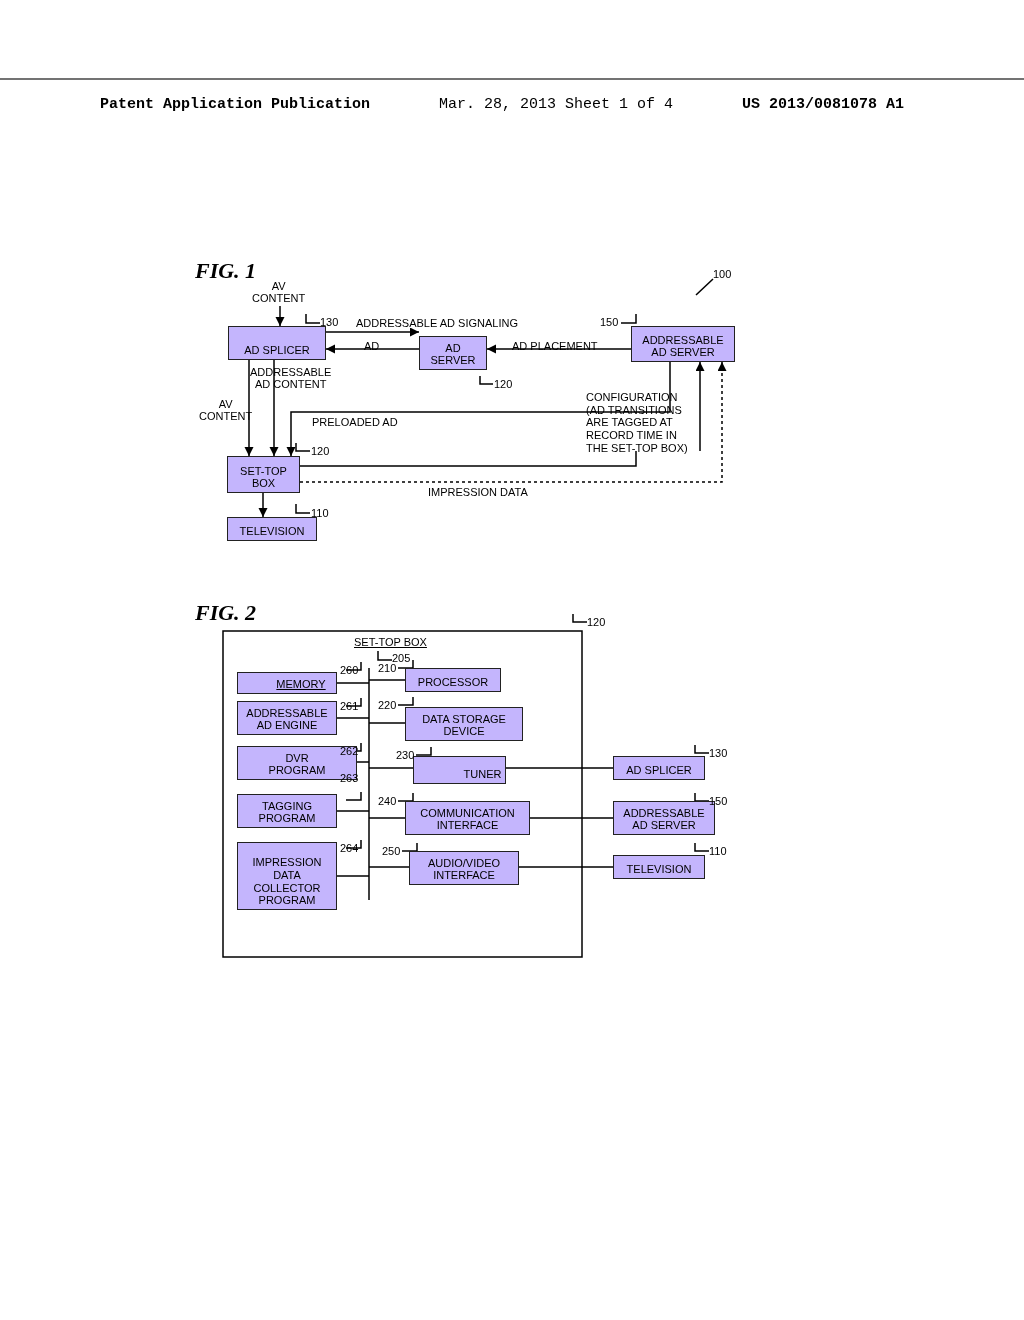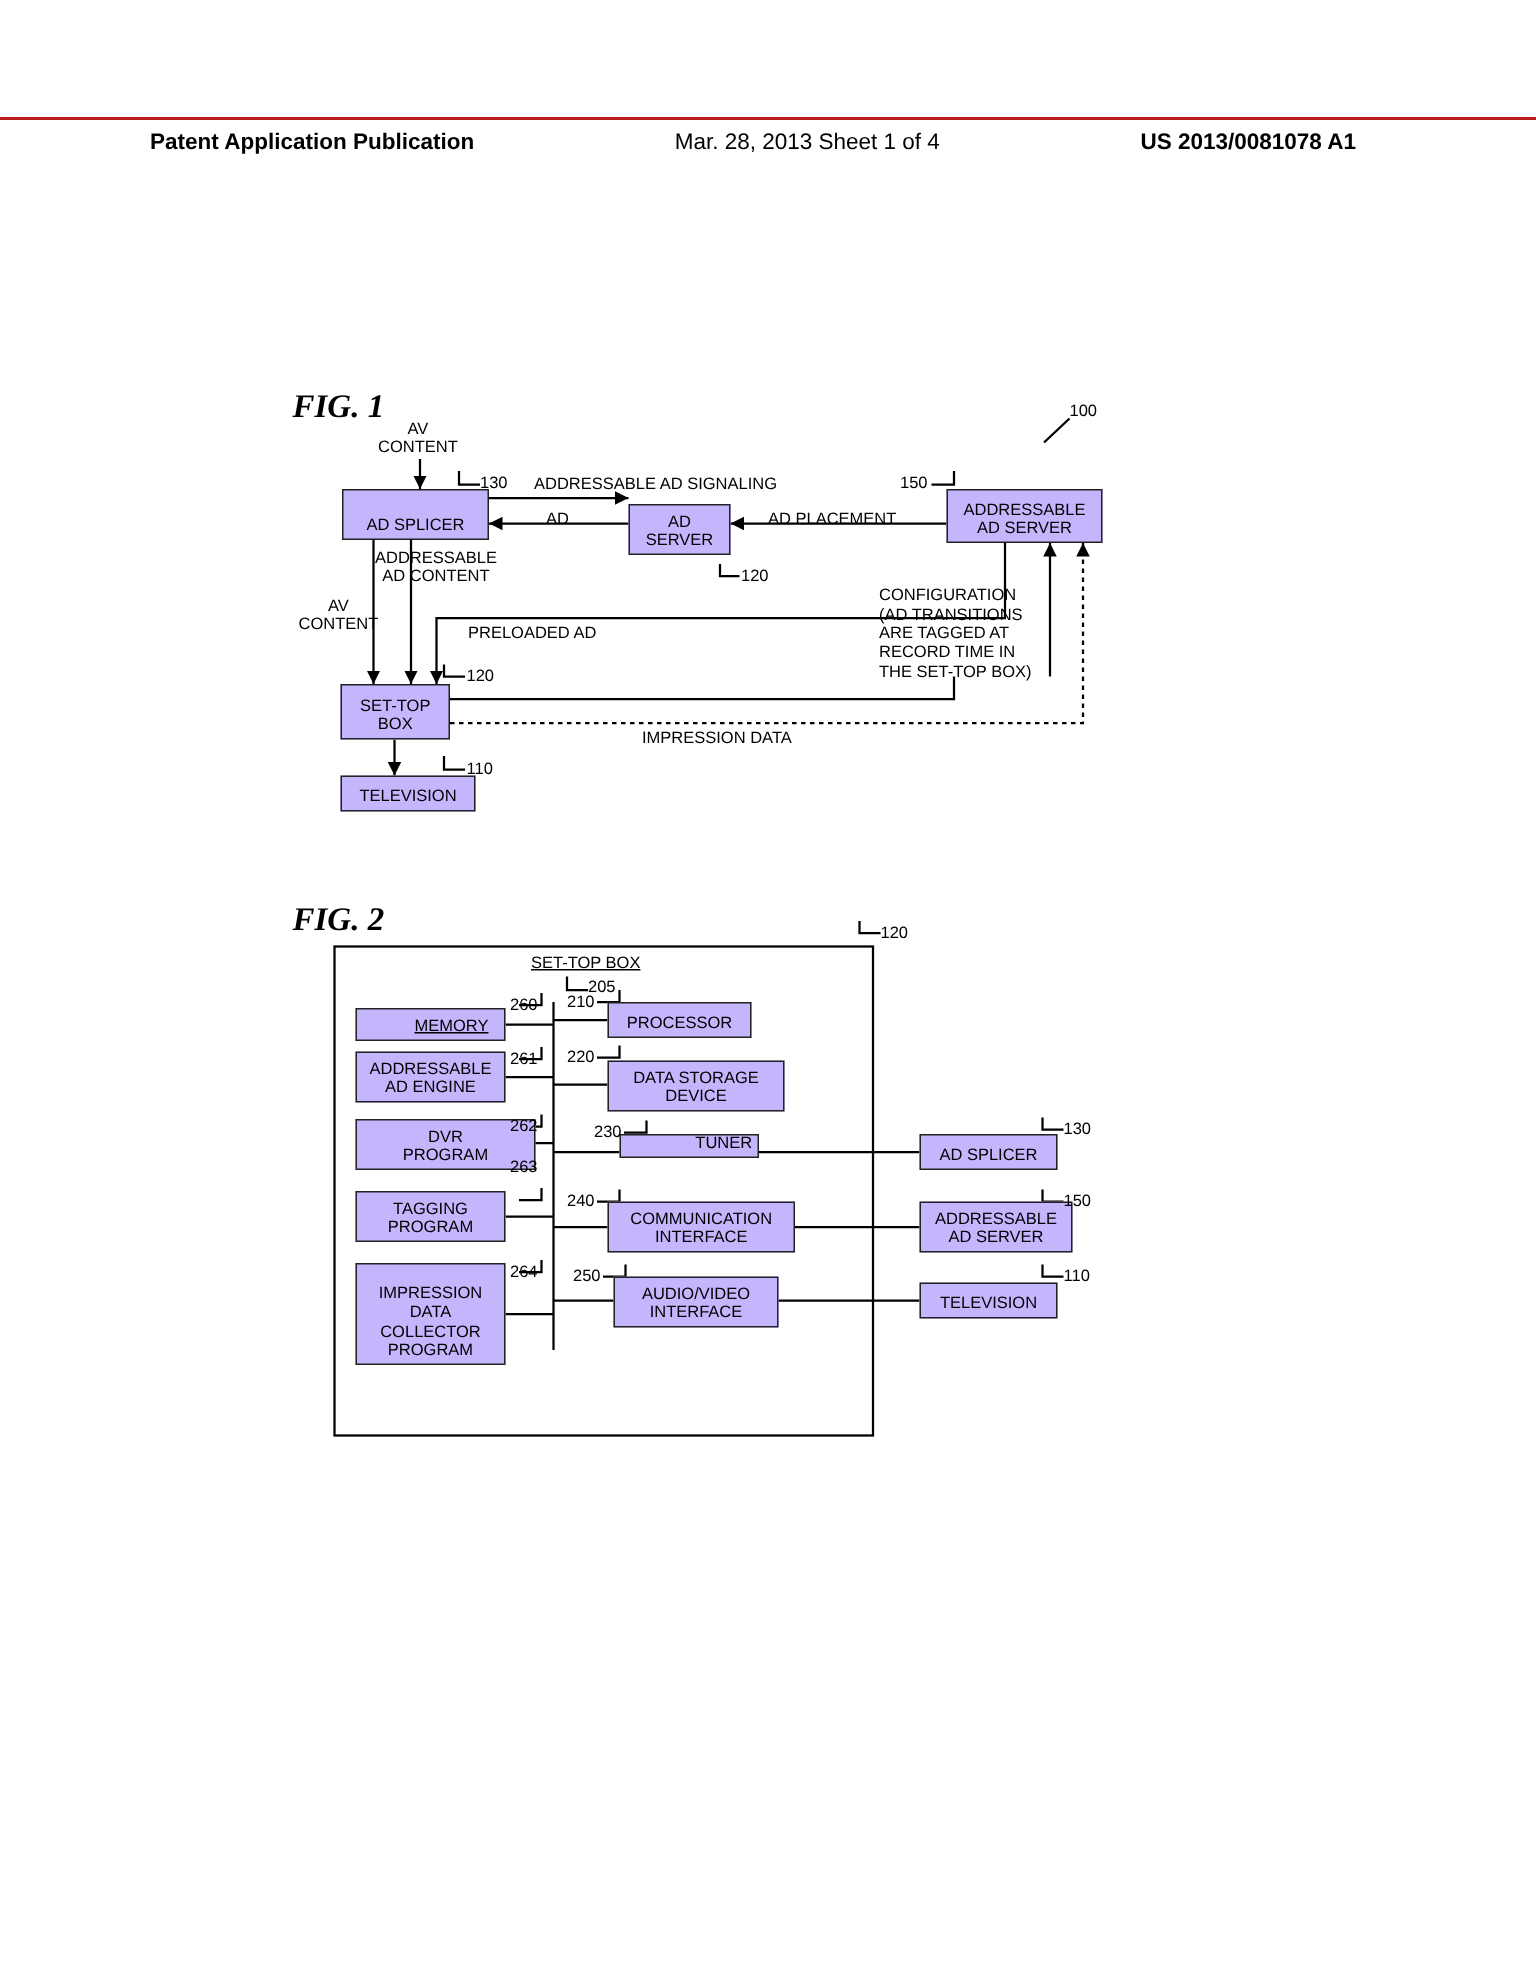--- a/index.html
+++ b/index.html
@@ -9,22 +9,23 @@
       background: #fff;
       font-family: Arial, Helvetica, sans-serif;
       position: relative;
       color: #000;
     }
     .header {
       position: absolute;
       top: 78px;
       left: 0;
       right: 0;
-      border-top: 2px solid #b91c1c;
-      padding-top: 6px;
+      border-top: 2px solid #737373;
+      padding-top: 16px;
+      font-family: Liberation Mono, monospace;
     }
     .header-row {
       display: flex;
       justify-content: space-between;
       font-size: 15px;
       padding: 0 120px 0 100px;
     }
     .header-left { font-weight: bold; }
     .header-center { }
     .header-right { font-weight: bold; }
@@ -237,21 +238,21 @@
 <div class="box" style="left:237px; top:842px; width:100px; height:68px;">
   <span>IMPRESSION<br>DATA<br>COLLECTOR<br>PROGRAM</span>
 </div>
 
 <div class="box" style="left:405px; top:668px; width:96px; height:24px;">
   <span>PROCESSOR</span>
 </div>
 <div class="box" style="left:405px; top:707px; width:118px; height:34px;">
   <span>DATA STORAGE<br>DEVICE</span>
 </div>
-<div class="box" style="left:413px; top:756px; width:93px; height:16px;padding-left:48px;">
+<div class="box" style="left:413px; top:756px; width:93px; height:28px;padding-left:48px;">
   <span>TUNER</span>
 </div>
 <div class="box" style="left:405px; top:801px; width:125px; height:34px;">
   <span>COMMUNICATION<br>INTERFACE</span>
 </div>
 <div class="box" style="left:409px; top:851px; width:110px; height:34px;">
   <span>AUDIO/VIDEO<br>INTERFACE</span>
 </div>
 
 <div class="box" style="left:613px; top:756px; width:92px; height:24px;">

